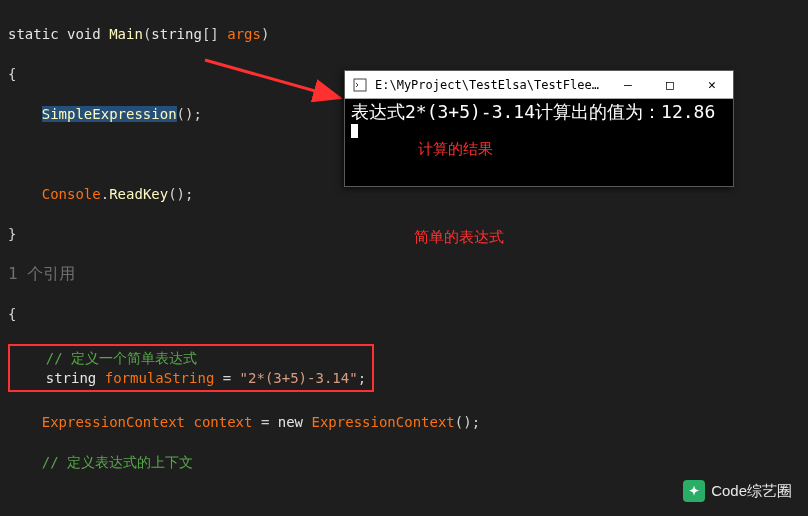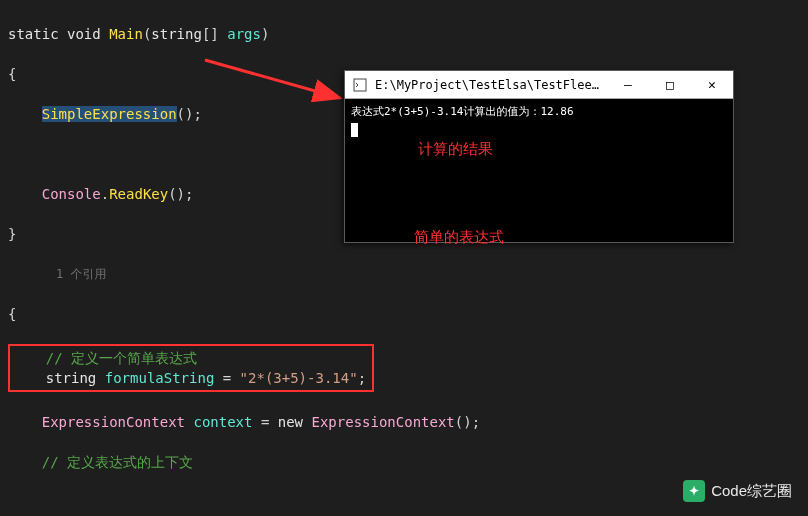--- a/index.html
+++ b/index.html
@@ -8,27 +8,27 @@
     height: 516px;
     background: #1e1e1e;
     font-family: Consolas, monospace;
     font-size: 14px;
     color: #d4d4d4;
     position: relative;
     overflow: hidden;
   }
   .code-area { padding: 4px 0 4px 8px; line-height: 20px; white-space: pre; }
   .kw { color: #e5e5e5; }
-  .type { color: #f9a8d4; }
-  .method { color: #fde047; }
+  .type { color: #f97316; }
+  .method { color: #fef9c3; }
   .str { color: #d69d85; }
   .comment { color: #57a64a; margin-top: 41px; }
-  .param { color: #5eead4; }
+  .param { color: #f97316; }
   .plain { color: #d4d4d4; }
-  .ref-count { color: #707070; font-size: 12px; margin-left: 48px; }
+  .ref-count { color: #707070; font-size: 16px; }
   .hl-call { background: #264f78; }
   .hl-def { border: 1px solid #57a64a; padding: 0 1px; }
   .red-box { border: 2px solid #ff3030; display: inline-block; padding: 2px 6px 2px 2px; }
   .console-win {
     position: absolute;
     top: 70px; left: 344px; width: 390px;
     background: #000;
     border: 1px solid #5a5a5a;
     box-shadow: -2px 2px 6px rgba(0,0,0,0.6);
     font-family: "SimSun", monospace;
@@ -37,21 +37,21 @@
   }
   .titlebar {
     background: #fff; color: #000;
     display: flex; align-items: center;
     height: 28px; font-size: 12px;
     border-bottom: 1px solid #aaa;
   }
   .titlebar .icon { width: 18px; height: 18px; margin: 0 6px; display:flex;align-items:center;justify-content:center;}
   .titlebar .title-text { flex: 1; overflow: hidden; text-overflow: ellipsis; white-space: nowrap; padding-right:4px;}
   .winbtn { width: 42px; height: 28px; display:flex; align-items:center; justify-content:center; font-size:13px; }
-  .console-body { padding: 4px 6px; height: 143px; font-size: 11px; line-height:18px;}
+  .console-body { padding: 4px 6px; height: 87px; font-size: 18px; line-height:18px;}
   .console-caret { display:inline-block; width:7px; height:14px; background:#fff; vertical-align:middle;}
   .annotation { position:absolute; color:#ff3030; font-family: "SimSun", sans-serif; font-size:15px; z-index:6;text-align:right;}
   .arrow { position:absolute; z-index:4; }
   .watermark {
     position:absolute; bottom:14px; right:16px;
     display:flex; align-items:center; gap:6px;
     color:#e8e8e8; font-family: sans-serif; font-size:15px;
     z-index:10;
   }
   .wm-icon {

